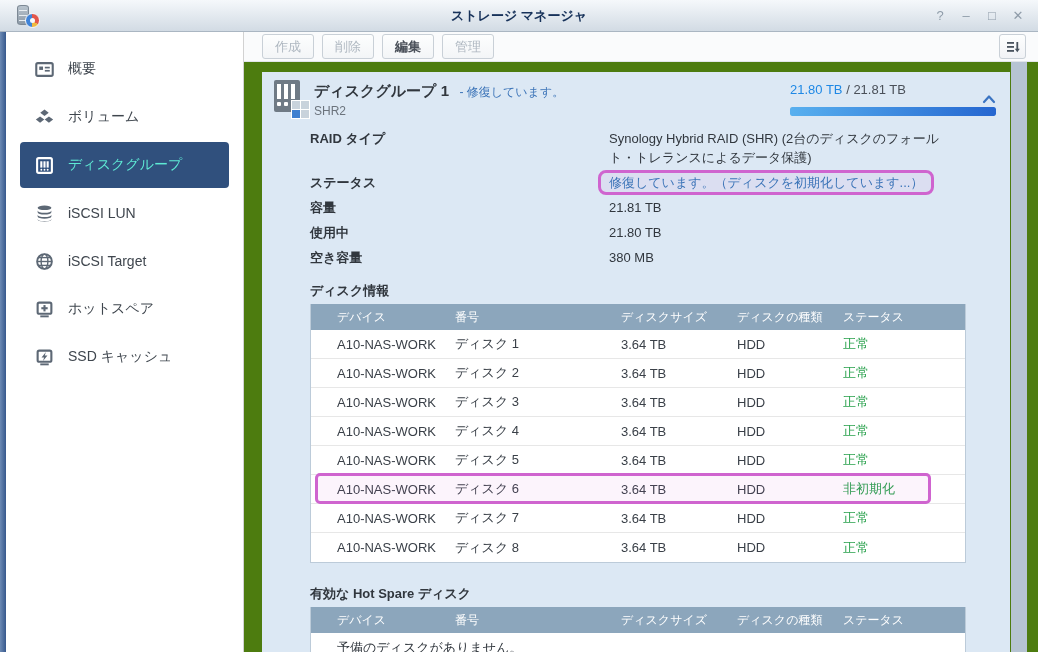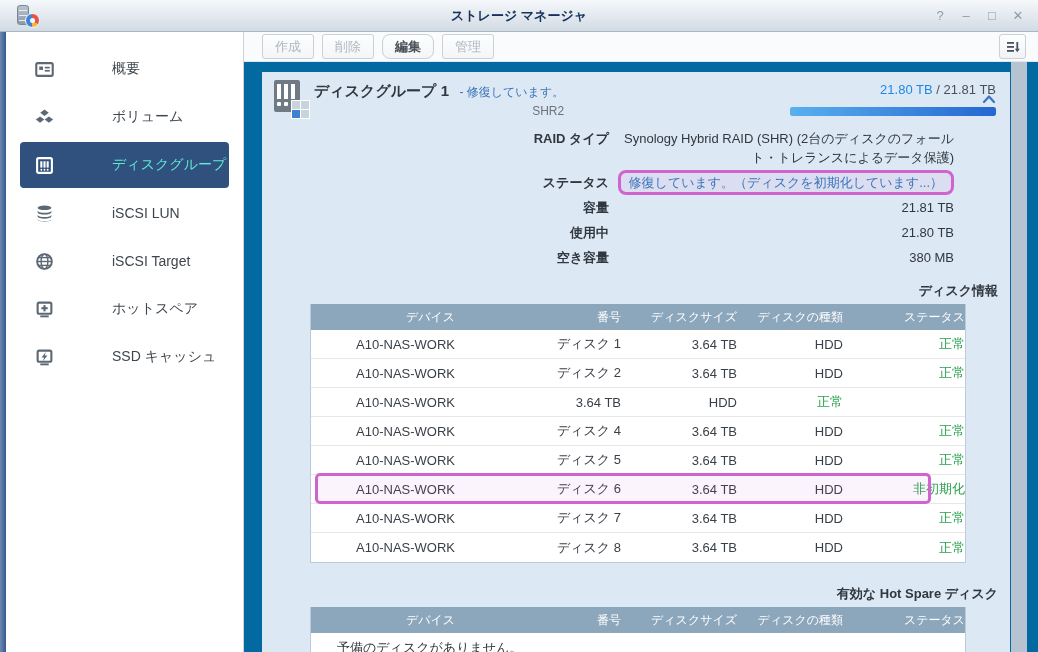--- a/index.html
+++ b/index.html
@@ -23,44 +23,44 @@
     color:#17325a; pointer-events:none; }
   .win-controls { margin-left:auto; margin-right:12px; display:flex; gap:10px; z-index:2; }
   .win-btn { width:16px; text-align:center; font-size:13px; color:#8f9ca9; cursor:default; line-height:16px; }
 
   
   .main { flex:1; display:flex; min-height:0; }
   .left-frame { width:6px; background:linear-gradient(to right,#6c8ab4,#37598d); flex:0 0 6px; }
 
   .sidebar { width:238px; flex:0 0 238px; background:#fff; border-right:1px solid #d2d2d2; padding-top:12px; }
   .side-item { display:flex; align-items:center; height:46px; margin:2px 14px; padding-left:14px;
-    border-radius:4px; color:#454c55; cursor:pointer;gap:44px; }
+    border-radius:4px; color:#454c55; cursor:pointer; }
   .side-item .side-icon { width:20px; height:20px; margin-right:14px; color:#5d6875; display:flex;
     align-items:center; justify-content:center; }
   .side-item .side-label { font-size:14px; color:#3f464e; }
   .side-item.selected { background:#30507d; }
   .side-item.selected .side-label { color:#5eead4; }
   .side-item.selected .side-icon { color:#fff; }
 
   
-  .content { flex:1; position:relative; background:#0369a1; min-width:0; }
+  .content { flex:1; position:relative; background:#4d7c0f; min-width:0; }
   .toolbar { height:30px; display:flex; align-items:center; padding:0 12px 0 18px;
     background:#fafbfc; border-bottom:1px solid #e2e6ea; }
   .tb-btn { height:25px; padding:0 12px; margin-right:8px; font-size:13px; line-height:23px;
     background:linear-gradient(#fdfefe,#f3f5f7); border:1px solid #c9d0d7; border-radius:3px;
     color:#aeb7c0; cursor:default; }
-  .tb-btn.enabled { color:#4a5059; font-weight:bold; cursor:pointer;border-radius:8px; }
+  .tb-btn.enabled { color:#4a5059; font-weight:bold; cursor:pointer; }
   .sort-btn { margin-left:auto; width:27px; height:25px; display:flex; align-items:center; justify-content:center;
     background:linear-gradient(#fdfefe,#f1f3f6); border:1px solid #c9d0d7; border-radius:3px; cursor:pointer; }
 
   .scroll-gutter { position:absolute; top:30px; bottom:0; left:767px; width:16px; background:#b6c4d2; }
 
   
   .panel { position:absolute; top:40px; left:18px; width:748px; bottom:0; background:#dce8f4;
-    overflow:hidden; padding:6px 12px 0 12px;text-align:right; }
+    overflow:hidden; padding:6px 12px 0 12px; }
 
   .panel-header { display:flex; align-items:flex-start; height:44px; position:relative; }
   .dg-icon { width:30px; height:36px; position:relative; margin:2px 10px 0 0; flex:0 0 30px; }
   .dg-rack { width:26px; height:32px; background:#6f7a85; border-radius:2px; position:relative; }
   .dg-rack i { position:absolute; top:4px; width:4px; height:15px; background:#fff; }
   .dg-rack i::after { content:""; position:absolute; left:0; top:18px; width:4px; height:4px; background:#fff; border-radius:1px; }
   .dg-grid { position:absolute; right:-6px; bottom:-3px; width:19px; height:19px; background:#fff;
     display:grid; grid-template-columns:8px 8px; grid-template-rows:8px 8px; gap:1px; padding:1px; }
   .dg-grid i { background:#c9d3dc; }
   .dg-grid i.blue { background:#3e7fd0; }
@@ -320,20 +320,21 @@
           </div>
           <div class="t-row">
             <span>A10-NAS-WORK</span>
               <span>ディスク 2</span>
               <span>3.64 TB</span>
               <span>HDD</span>
               <span class="t-status">正常</span>
           </div>
           <div class="t-row">
             <span>A10-NAS-WORK</span>
+              <span>ディスク 3</span>
               <span>3.64 TB</span>
               <span>HDD</span>
               <span class="t-status">正常</span>
           </div>
           <div class="t-row">
             <span>A10-NAS-WORK</span>
               <span>ディスク 4</span>
               <span>3.64 TB</span>
               <span>HDD</span>
               <span class="t-status">正常</span>

